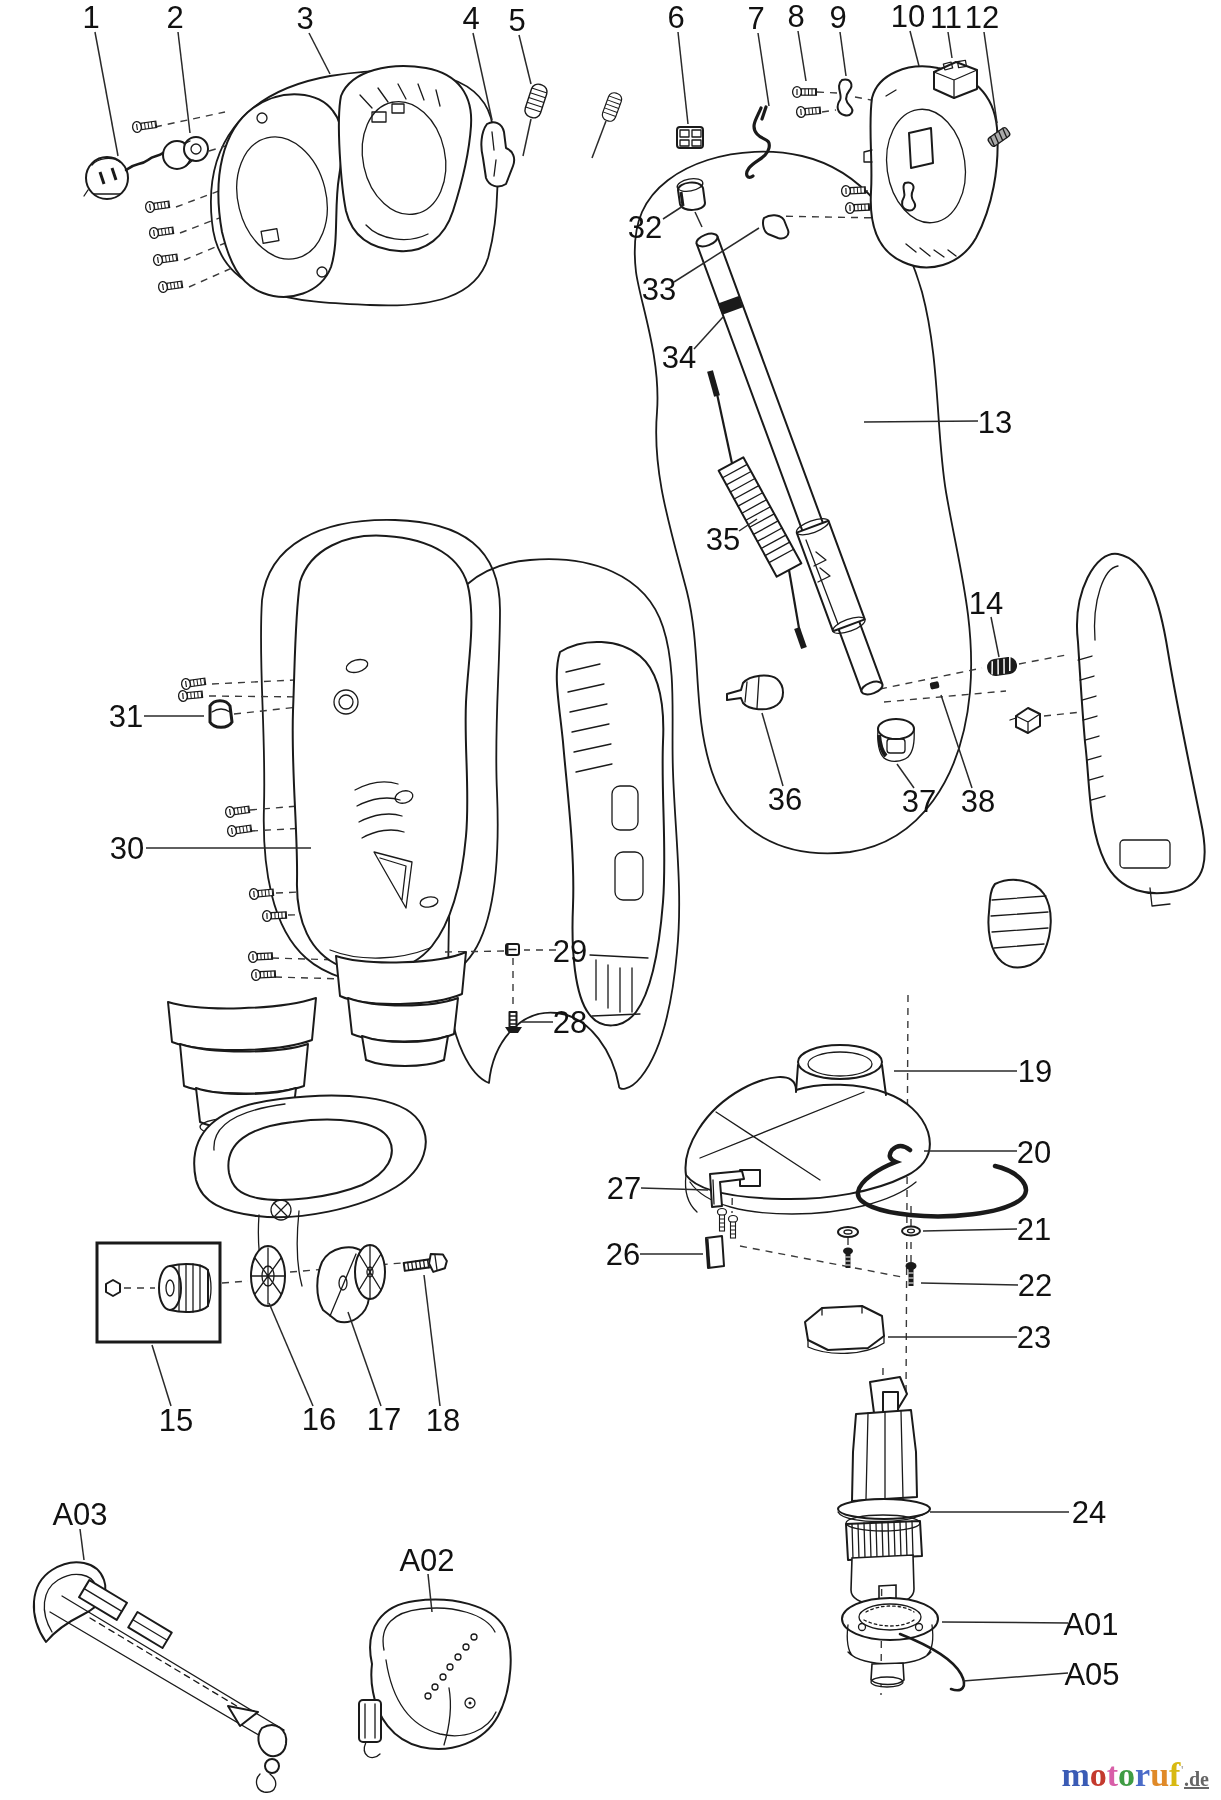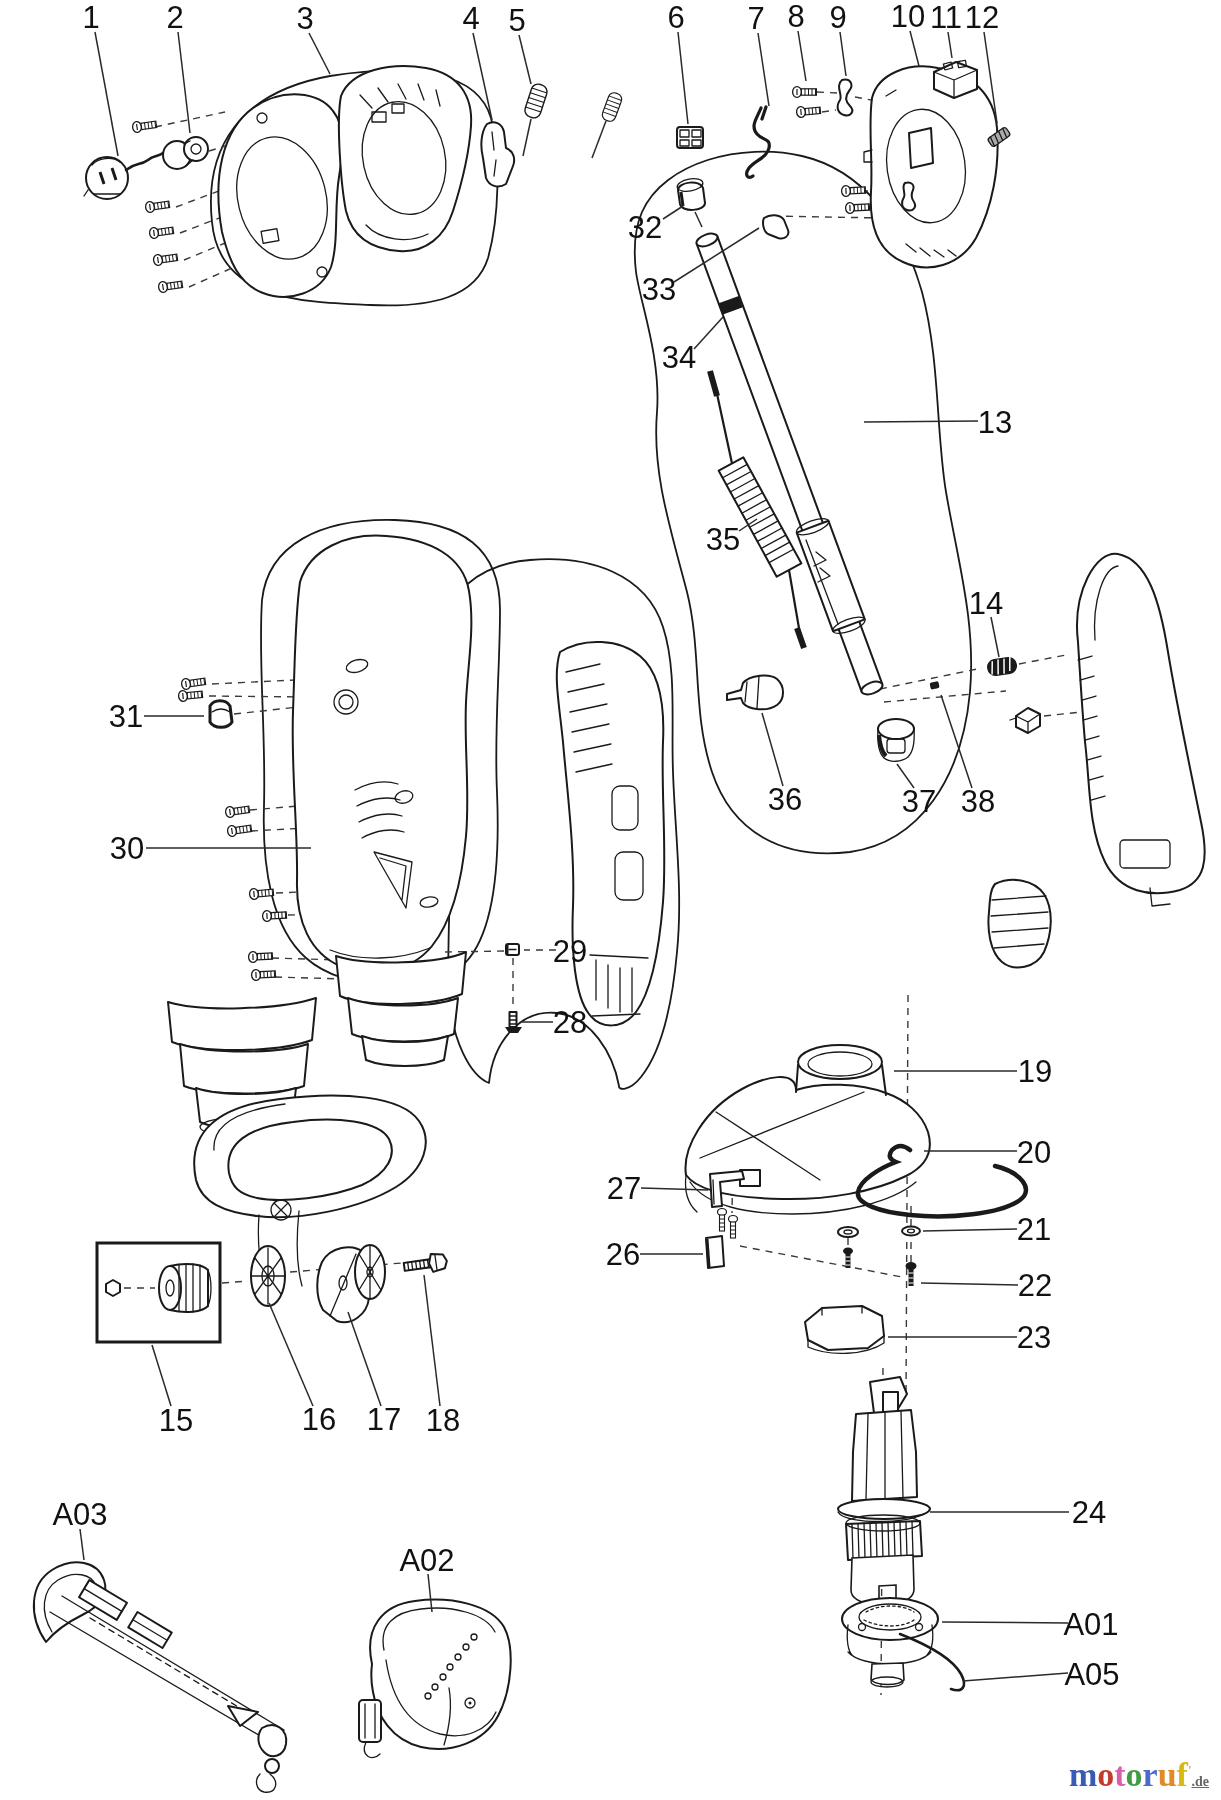--- a/index.html
+++ b/index.html
@@ -9,21 +9,21 @@
   .blob{fill:none;stroke:#1a1a1a;stroke-width:1.8;stroke-linejoin:round;}
   .p{fill:#ffffff;stroke:#1a1a1a;stroke-width:2;stroke-linejoin:round;stroke-linecap:round;}
   .t{fill:none;stroke:#1a1a1a;stroke-width:1.3;stroke-linejoin:round;stroke-linecap:round;}
   .th{fill:none;stroke:#1a1a1a;stroke-width:2.6;stroke-linecap:round;}
   .dk{fill:#1a1a1a;stroke:none;}
   .lead{stroke:#2a2a2a;stroke-width:1.5;}
   .dash{stroke:#3a3a3a;stroke-width:1.4;stroke-dasharray:7 6;}
   .callout{font-family:"Liberation Sans", sans-serif;font-size:31px;fill:#111;}
   #logo{position:absolute;right:12px;bottom:8px;font-family:"Liberation Serif", serif;
         font-weight:bold;font-size:34px;letter-spacing:0;line-height:1;}
-  #logo .suffix{font-size:14px;font-weight:bold;text-decoration:underline;}
+  #logo .suffix{font-size:20px;font-weight:bold;text-decoration:underline;}
   #logo .tick{font-size:13px;vertical-align:super;}
 </style>
 </head>
 <body>
 
 <div id="stage">
 <svg width="1221" height="1800" viewBox="0 0 1221 1800">
 
   <defs>
     <g id="scrh">

